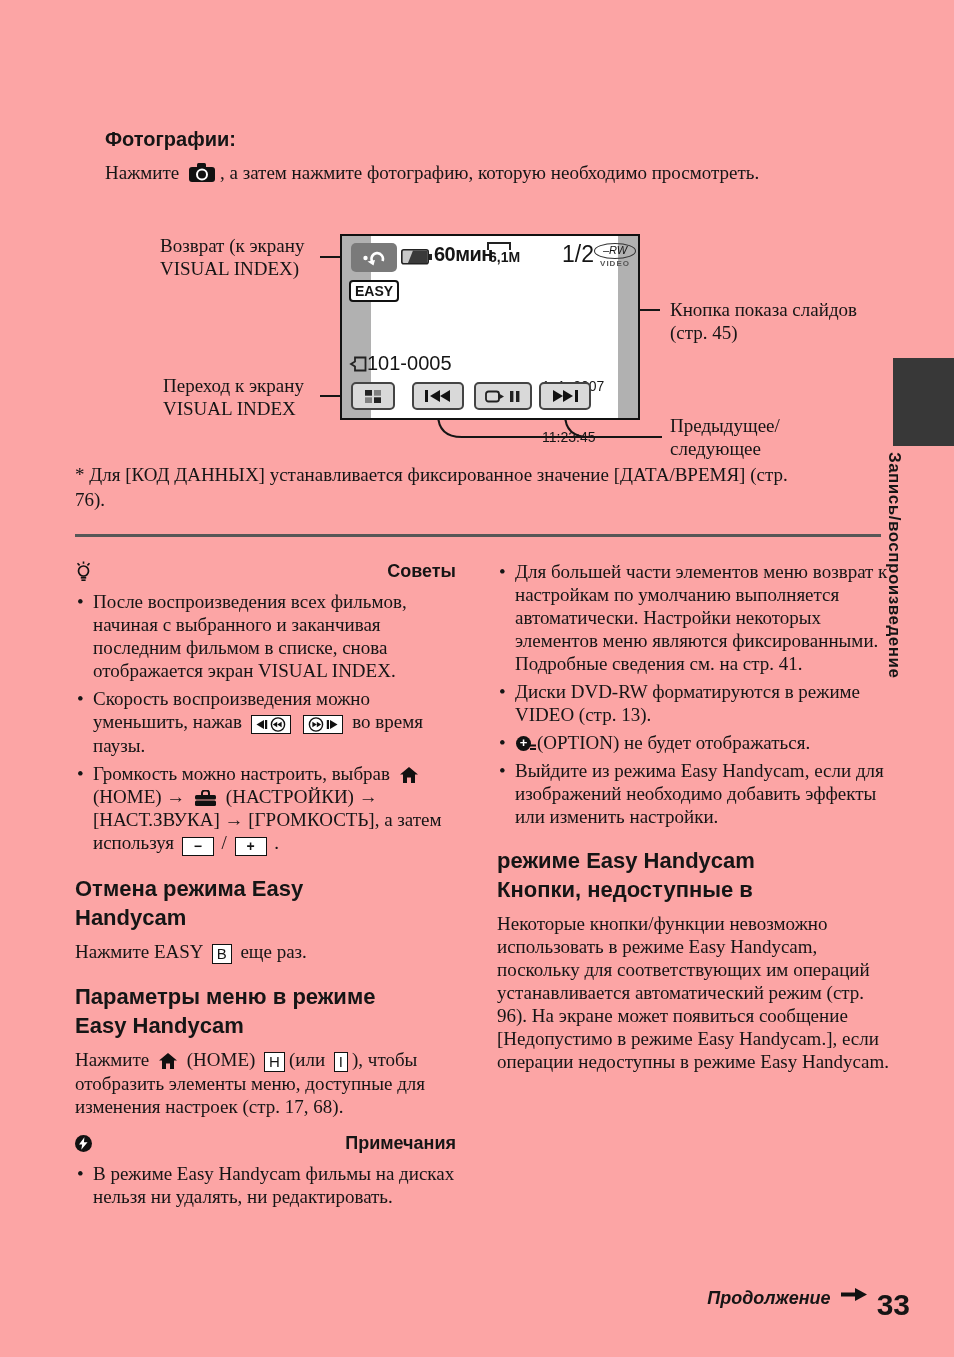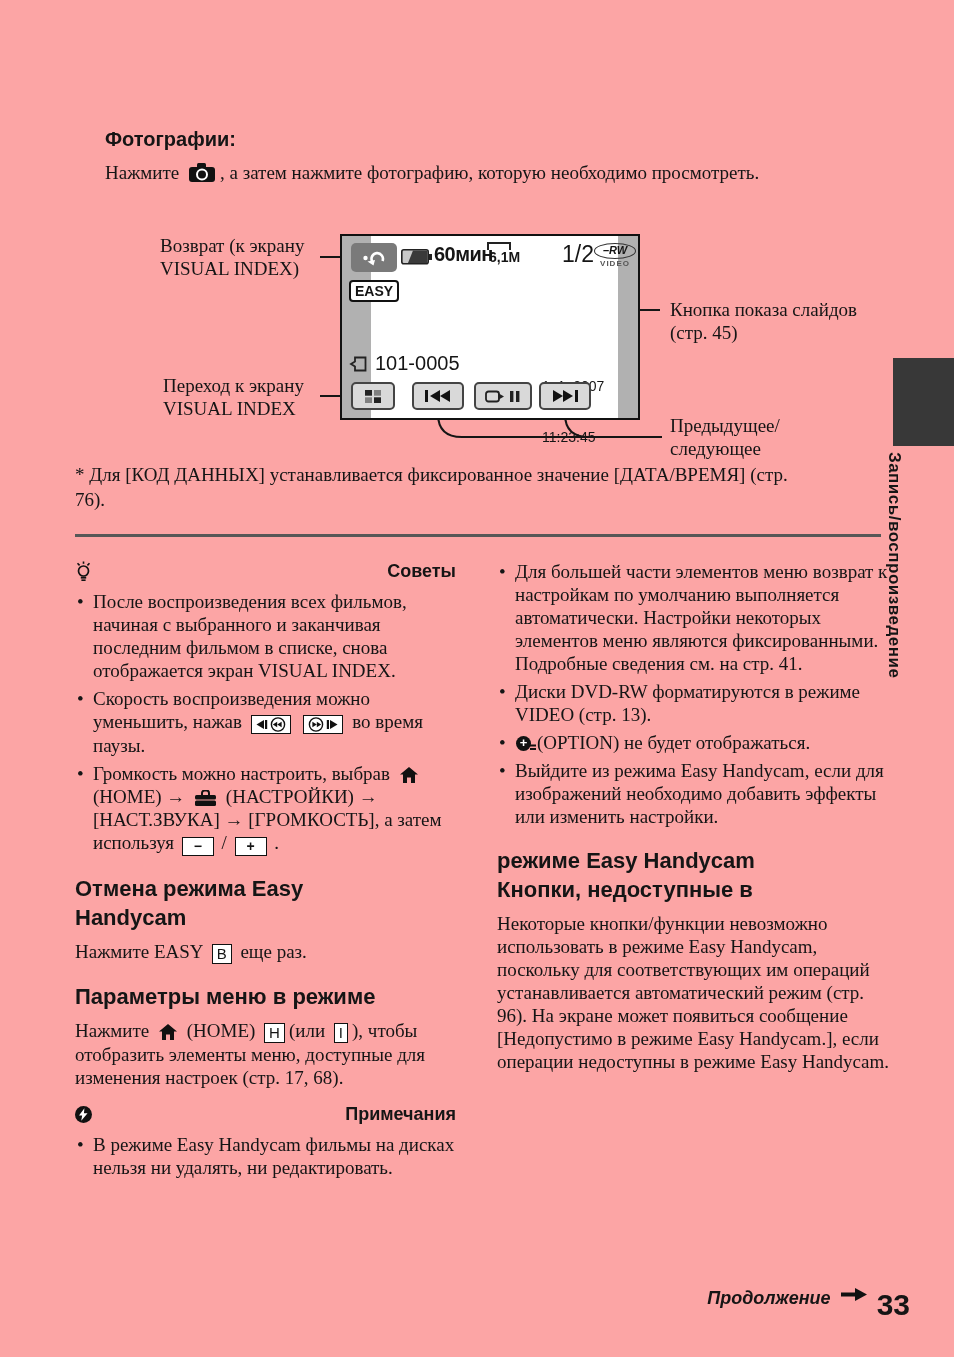--- a/index.html
+++ b/index.html
@@ -29,24 +29,24 @@
         font-weight:bold;font-size:20px;letter-spacing:-0.5px;}
   .psize{position:absolute;left:145px;top:6px;}
   .psize .bracket{display:block;width:20px;height:6px;border-top:2px solid #222;
                   border-left:2px solid #222;border-right:2px solid #222;}
   .psize .ptext{font-family:"Liberation Sans",sans-serif;font-weight:bold;font-size:14px;
                 margin-top:-1px;margin-left:2px;}
   .t-count{position:absolute;left:220px;top:5px;font-family:"Liberation Sans",sans-serif;
            font-size:23px;}
   .rwlogo{position:absolute;left:252px;top:7px;width:42px;text-align:center;}
   .rwoval{display:block;border:1.5px solid #333;border-radius:50%;height:14px;line-height:13px;
-          font-family:"Liberation Sans",sans-serif;font-style:italic;font-weight:bold;font-size:11px;}
+          font-family:"Liberation Sans",sans-serif;font-style:italic;font-weight:normal;font-size:11px;}
   .rwvideo{display:block;font-family:"Liberation Sans",sans-serif;font-weight:bold;font-size:8px;
            letter-spacing:1px;color:#555;}
-  .filerow{position:absolute;left:7px;top:116px;display:flex;align-items:center;gap:8px;
+  .filerow{position:absolute;left:7px;top:116px;display:flex;align-items:center;gap:0;
            font-family:"Liberation Sans",sans-serif;font-size:20px;}
   .dtime{position:absolute;left:200px;top:108px;font-family:"Liberation Sans",sans-serif;
          font-size:14px;line-height:17px;white-space:pre;}
   .scr-btn{position:absolute;top:146px;height:28px;background:#d9d9d9;border:2px solid #444;
            border-radius:5px;box-sizing:border-box;display:flex;align-items:center;justify-content:center;}
 
   
   .footnote{position:absolute;left:75px;top:462px;width:745px;font-size:19px;line-height:25px;}
   .divider{position:absolute;left:75px;top:534px;width:806px;height:3px;background:#575757;}
 
@@ -280,20 +280,21 @@
       <div>Handycam</div>
     </div>
     <div class="para">
       <span>Нажмите EASY</span>
       <span class="keycap">B</span>
       <span>еще раз.</span>
     </div>
 
     <div class="sechead">
       <div>Параметры меню в режиме</div>
+      <div>Easy Handycam</div>
     </div>
     <div class="para">
       <span>Нажмите</span>
       <svg class="icon-inline" width="18" height="16" viewBox="0 0 18 16">
         <path d="M9 0 L18 7.5 H15 V16 H11 V10.5 H7 V16 H3 V7.5 H0 Z" fill="#111"></path>
       </svg>
       <span>(HOME)</span>
       <span class="keycap">H</span><span>(или</span>
       <span class="keycap">I</span><span>), чтобы отобразить элементы меню, доступные для изменения настроек (стр. 17, 68).</span>
     </div>

